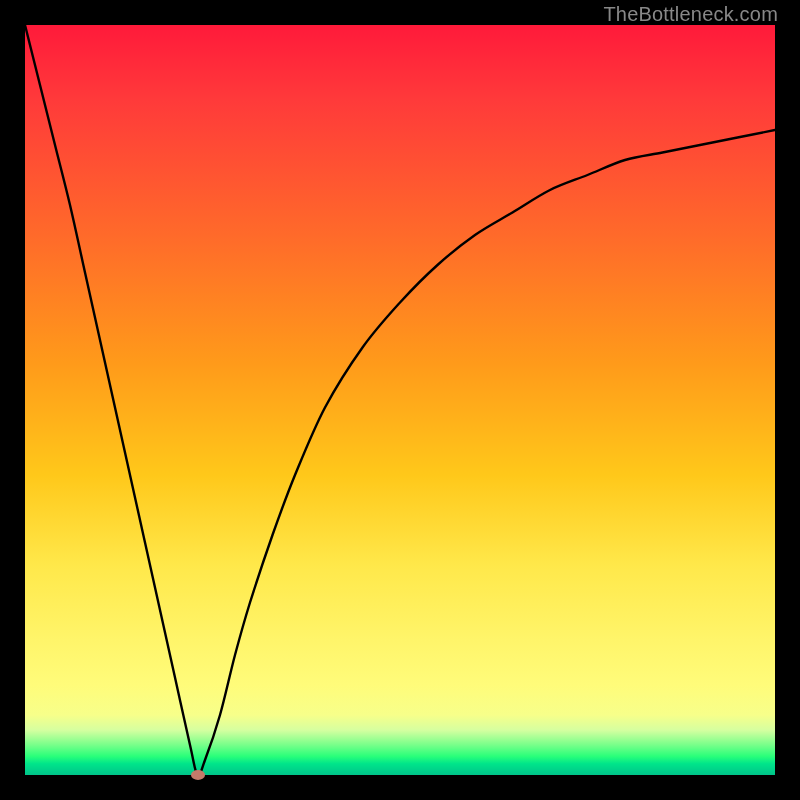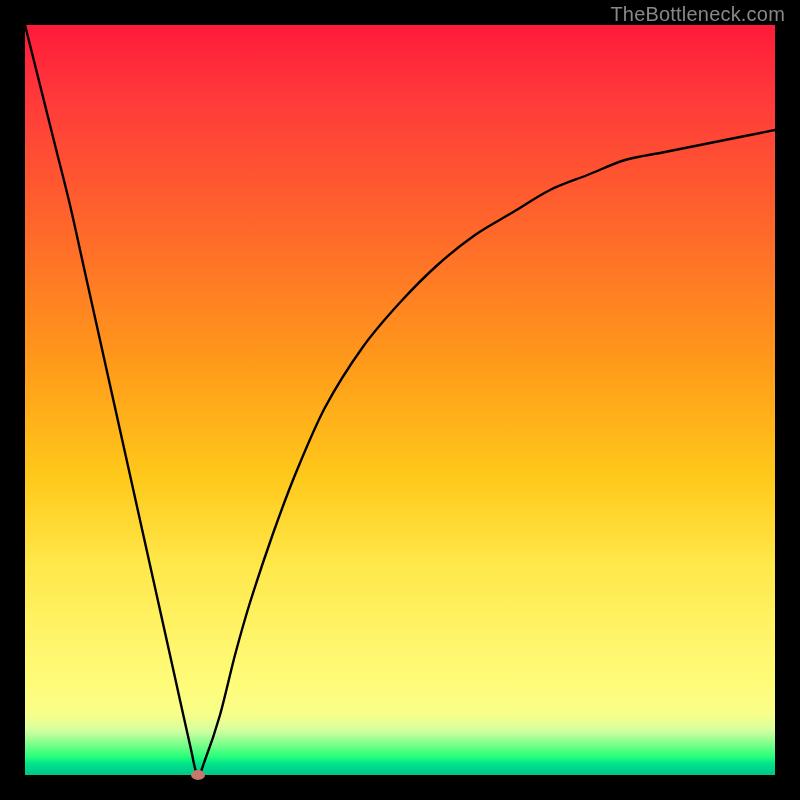--- a/index.html
+++ b/index.html
@@ -38,21 +38,21 @@
       #d6ffa0 94%,
       #77ff8a 96%,
       #2aff7a 97.5%,
       #00e58a 98.5%,
       #00c48a 100%
     );
   }
   .watermark {
     position: absolute;
     top: 3px;
-    right: 15px;
+    right: 22px;
     color: #888;
     font-family: Arial, Helvetica, sans-serif;
     font-size: 20px;
     font-weight: 400;
     letter-spacing: 0.2px;
     user-select: none;
   }
   svg.curve {
     position: absolute;
     left: 0;

